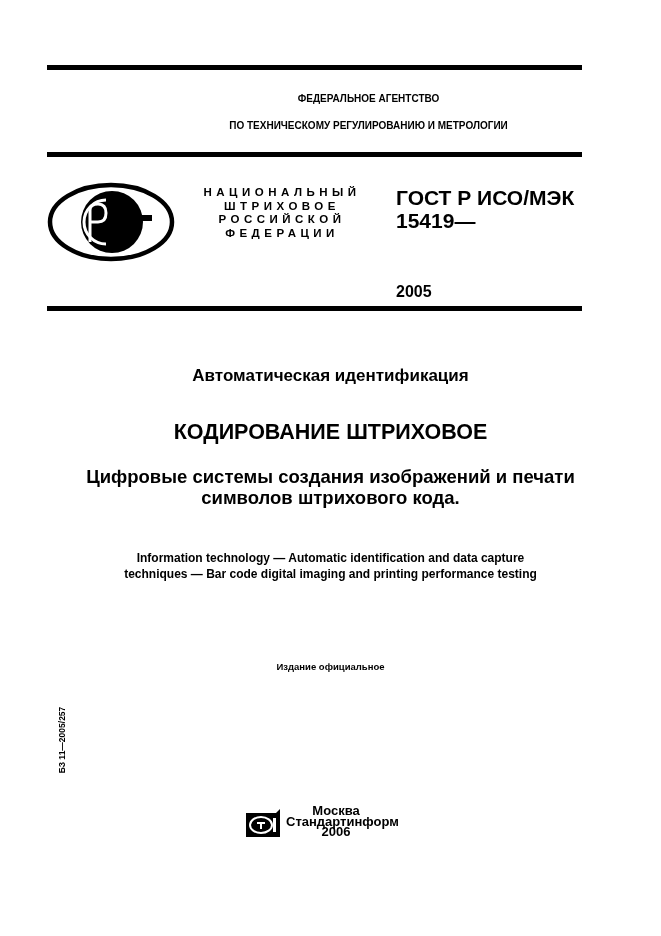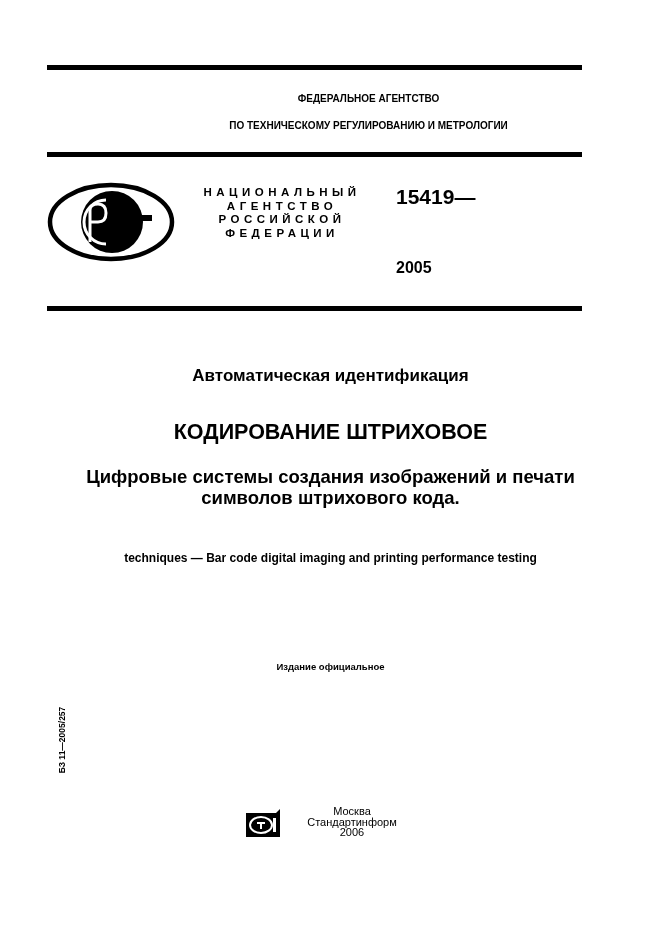--- a/index.html
+++ b/index.html
@@ -12,21 +12,21 @@
   .gost { position:absolute; left:396px; top:186px; font-weight:bold; }
   .gost .l1 { font-size:21px; line-height:24px; }
   .gost .l2 { font-size:21px; line-height:22px; }
   .gost .l3 { font-size:16px; line-height:24px;margin-top:48px; }
   .h1 { font-weight:bold; font-size:17px; }
   .h2 { font-weight:bold; font-size:21.5px; }
   .h3 { font-weight:bold; font-size:18.5px; line-height:21px; }
   .iso { font-weight:bold; font-size:12px; line-height:16px; }
   .official { font-weight:bold; font-size:9.5px; }
   .vert { position:absolute; left:62px; top:740px; transform:translate(-50%,-50%) rotate(-90deg); font-weight:bold; font-size:8.5px; white-space:nowrap; }
-  .pub { position:absolute; left:302px; top:806px; width:100px; text-align:center; font-weight:normal; font-size:11px; line-height:10.5px; }
+  .pub { position:absolute; left:286px; top:806px; width:100px; text-align:center; font-weight:bold; font-size:13px; line-height:10.5px; }
 </style>
 </head>
 <body>
 
 <div class="rule" style="top:65px;height:5px;"></div>
 
 <div class="abs center agency" style="top:93px;">ФЕДЕРАЛЬНОЕ АГЕНТСТВО</div>
 <div class="abs center agency" style="top:120px;">ПО ТЕХНИЧЕСКОМУ РЕГУЛИРОВАНИЮ И МЕТРОЛОГИИ</div>
 
 <div class="rule" style="top:152px;height:5px;"></div>
@@ -39,41 +39,43 @@
     <rect x="58" y="26" width="22" height="28" fill="#000"></rect>
     <path d="M44 60 L44 28 Q44 22 52 22 Q60 22 60 31 Q60 40 52 40 L44 40" fill="none" stroke="#fff" stroke-width="3"></path>
     <rect x="80" y="33" width="20" height="6" fill="#000"></rect>
     <rect x="87" y="33" width="7" height="18" fill="#000"></rect>
     <rect x="96" y="33" width="10" height="6" fill="#000"></rect>
   </svg>
 </div>
 
 <div class="natstd">
   <div>НАЦИОНАЛЬНЫЙ</div>
-  <div>АГЕНТСТВО</div>
+  <div>ШТРИХОВОЕ</div>
   <div>РОССИЙСКОЙ</div>
   <div>ФЕДЕРАЦИИ</div>
 </div>
 
 <div class="gost">
+  <div class="l1">ГОСТ Р ИСО/МЭК</div>
   <div class="l2">15419—</div>
   <div class="l3">2005</div>
 </div>
 
 <div class="rule" style="top:306px;height:5px;"></div>
 
 <div class="abs center h1" style="top:366px;">Автоматическая идентификация</div>
 <div class="abs center h2" style="top:420px;">КОДИРОВАНИЕ ШТРИХОВОЕ</div>
 
 <div class="abs center h3" style="top:466px;">
   <div>Цифровые системы создания изображений и печати</div>
   <div>символов штрихового кода.</div>
 </div>
 
 <div class="abs center iso" style="top:550px;">
+  <div>Information technology — Automatic identification and data capture</div>
   <div>techniques — Bar code digital imaging and printing performance testing</div>
 </div>
 
 <div class="abs center official" style="top:661px;">Издание официальное</div>
 
 <div class="vert">БЗ  11—2005/257</div>
 
 <div class="abs" style="left:246px;top:809px;width:36px;height:28px;">
   <svg width="36" height="28" viewBox="0 0 36 28">
     <path d="M0 4 L30 4 L34 0 L34 28 L0 28 Z" fill="#000"></path>

